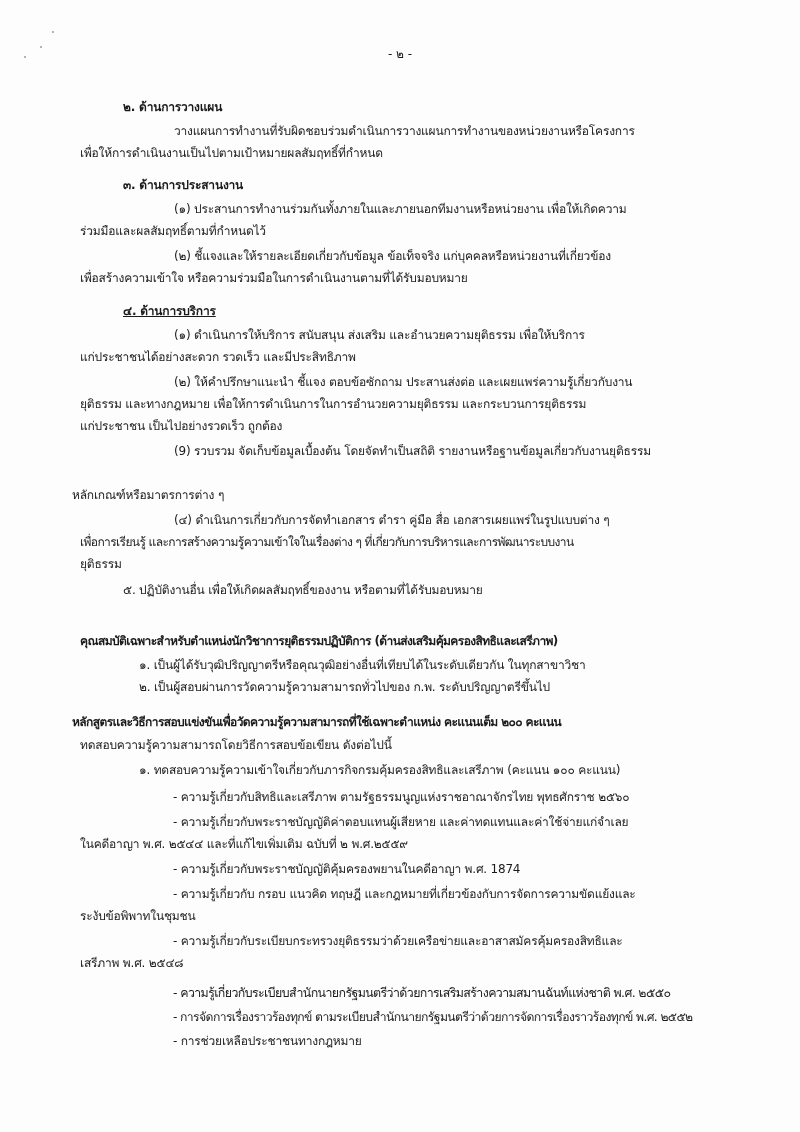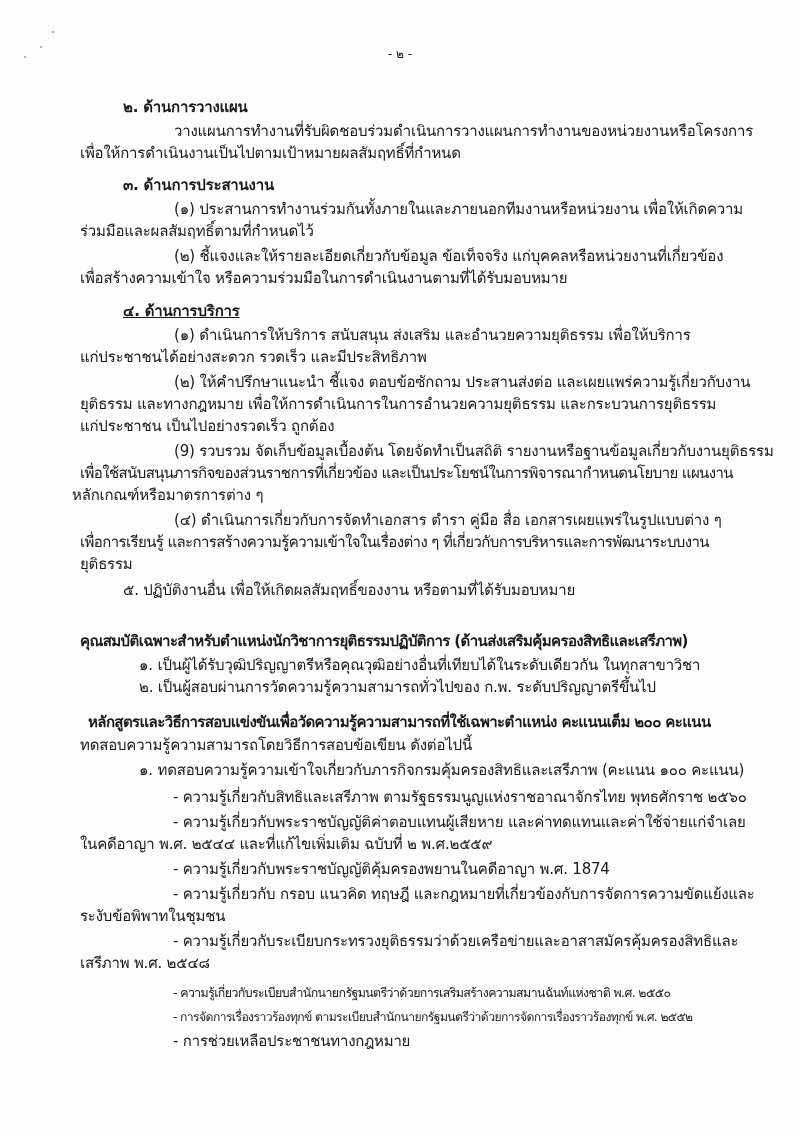--- a/index.html
+++ b/index.html
@@ -17,21 +17,21 @@
   }
   .page {
     position: absolute;
     left: 0; top: 0;
     width: 800px; height: 1132px;
     background: #fdfdfd;
   }
   .line {
     position: absolute;
     white-space: nowrap;
-    font-size: 15px;
+    font-size: 12px;
     line-height: 20px;
     letter-spacing: -0.2px;
   }
   .bold { font-weight: bold; }
   .page-num {
     position: absolute;
     top: 44px;
     left: 0;
     width: 800px;
     text-align: center;
@@ -66,33 +66,32 @@
   <div class="line" style="left:174px;top:246px;">(๒) ชี้แจงและให้รายละเอียดเกี่ยวกับข้อมูล ข้อเท็จจริง แก่บุคคลหรือหน่วยงานที่เกี่ยวข้อง</div>
   <div class="line" style="left:80px;top:268px;">เพื่อสร้างความเข้าใจ หรือความร่วมมือในการดำเนินงานตามที่ได้รับมอบหมาย</div>
 
   <div class="line bold" style="left:123px;top:301px;text-decoration:underline;">๔.  ด้านการบริการ</div>
   <div class="line" style="left:174px;top:325px;">(๑) ดำเนินการให้บริการ สนับสนุน ส่งเสริม และอำนวยความยุติธรรม เพื่อให้บริการ</div>
   <div class="line" style="left:80px;top:347px;">แก่ประชาชนได้อย่างสะดวก รวดเร็ว และมีประสิทธิภาพ</div>
   <div class="line" style="left:174px;top:372px;">(๒) ให้คำปรึกษาแนะนำ ชี้แจง ตอบข้อซักถาม ประสานส่งต่อ และเผยแพร่ความรู้เกี่ยวกับงาน</div>
   <div class="line" style="left:80px;top:416px;">แก่ประชาชน เป็นไปอย่างรวดเร็ว ถูกต้อง</div>
   <div class="line" style="left:80px;top:394px;">ยุติธรรม และทางกฎหมาย เพื่อให้การดำเนินการในการอำนวยความยุติธรรม และกระบวนการยุติธรรม</div>
   <div class="line" style="left:174px;top:441px;">(9) รวบรวม จัดเก็บข้อมูลเบื้องต้น โดยจัดทำเป็นสถิติ รายงานหรือฐานข้อมูลเกี่ยวกับงานยุติธรรม</div>
-  <div class="line cond" style="left:80px;top:463px;">เพื่อใช้สนับสนุนภารกิจของส่วนราชการที่เกี่ยวข้อง และเป็นประโยชน์ในการพิจารณากำหนดนโยบาย แผนงาน</div>
   <div class="line" style="left:72px;top:485px;">หลักเกณฑ์หรือมาตรการต่าง ๆ</div>
   <div class="line" style="left:174px;top:510px;">(๔) ดำเนินการเกี่ยวกับการจัดทำเอกสาร ตำรา คู่มือ สื่อ เอกสารเผยแพร่ในรูปแบบต่าง ๆ</div>
   <div class="line cond" style="left:80px;top:532px;">เพื่อการเรียนรู้ และการสร้างความรู้ความเข้าใจในเรื่องต่าง ๆ ที่เกี่ยวกับการบริหารและการพัฒนาระบบงาน</div>
   <div class="line" style="left:80px;top:554px;">ยุติธรรม</div>
 
   <div class="line" style="left:123px;top:580px;">๕. ปฏิบัติงานอื่น เพื่อให้เกิดผลสัมฤทธิ์ของงาน หรือตามที่ได้รับมอบหมาย</div>
 
   <div class="line bold cond" style="left:80px;top:631px;">คุณสมบัติเฉพาะสำหรับตำแหน่งนักวิชาการยุติธรรมปฏิบัติการ (ด้านส่งเสริมคุ้มครองสิทธิและเสรีภาพ)</div>
   <div class="line" style="left:139px;top:655px;">๑.  เป็นผู้ได้รับวุฒิปริญญาตรีหรือคุณวุฒิอย่างอื่นที่เทียบได้ในระดับเดียวกัน ในทุกสาขาวิชา</div>
   <div class="line" style="left:139px;top:677px;">๒.  เป็นผู้สอบผ่านการวัดความรู้ความสามารถทั่วไปของ ก.พ. ระดับปริญญาตรีขึ้นไป</div>
 
-  <div class="line bold cond" style="left:88px;top:712px;">หลักสูตรและวิธีการสอบแข่งขันเพื่อวัดความรู้ความสามารถที่ใช้เฉพาะตำแหน่ง คะแนนเต็ม ๒๐๐ คะแนน</div>
+  <div class="line bold cond" style="left:72px;top:712px;">หลักสูตรและวิธีการสอบแข่งขันเพื่อวัดความรู้ความสามารถที่ใช้เฉพาะตำแหน่ง คะแนนเต็ม ๒๐๐ คะแนน</div>
   <div class="line" style="left:80px;top:735px;text-align:center;">ทดสอบความรู้ความสามารถโดยวิธีการสอบข้อเขียน ดังต่อไปนี้</div>
   <div class="line" style="left:139px;top:760px;">๑.  ทดสอบความรู้ความเข้าใจเกี่ยวกับภารกิจกรมคุ้มครองสิทธิและเสรีภาพ (คะแนน ๑๐๐ คะแนน)</div>
 
   <div class="line" style="left:173px;top:787px;">- ความรู้เกี่ยวกับสิทธิและเสรีภาพ ตามรัฐธรรมนูญแห่งราชอาณาจักรไทย พุทธศักราช ๒๕๖๐</div>
   <div class="line" style="left:173px;top:812px;">- ความรู้เกี่ยวกับพระราชบัญญัติค่าตอบแทนผู้เสียหาย และค่าทดแทนและค่าใช้จ่ายแก่จำเลย</div>
   <div class="line" style="left:80px;top:834px;">ในคดีอาญา พ.ศ. ๒๕๔๔ และที่แก้ไขเพิ่มเติม ฉบับที่ ๒ พ.ศ.๒๕๕๙</div>
   <div class="line" style="left:173px;top:859px;">- ความรู้เกี่ยวกับพระราชบัญญัติคุ้มครองพยานในคดีอาญา พ.ศ. 1874</div>
   <div class="line" style="left:173px;top:884px;">- ความรู้เกี่ยวกับ กรอบ แนวคิด ทฤษฎี และกฎหมายที่เกี่ยวข้องกับการจัดการความขัดแย้งและ</div>
   <div class="line" style="left:80px;top:906px;">ระงับข้อพิพาทในชุมชน</div>
   <div class="line" style="left:173px;top:931px;">- ความรู้เกี่ยวกับระเบียบกระทรวงยุติธรรมว่าด้วยเครือข่ายและอาสาสมัครคุ้มครองสิทธิและ</div>

